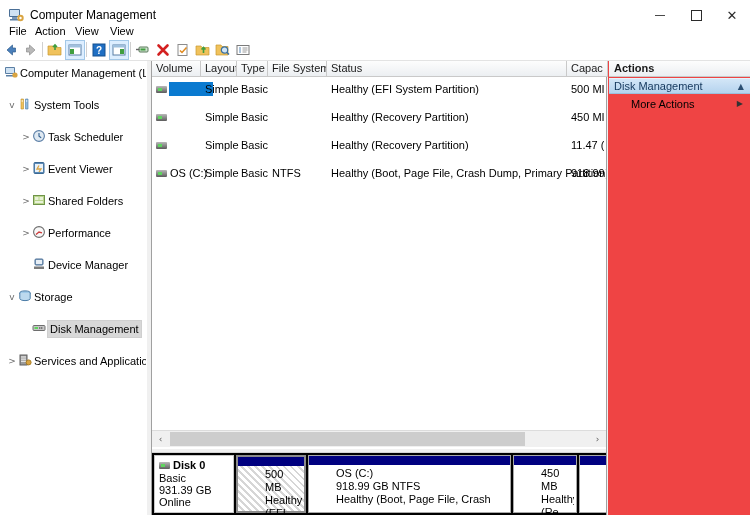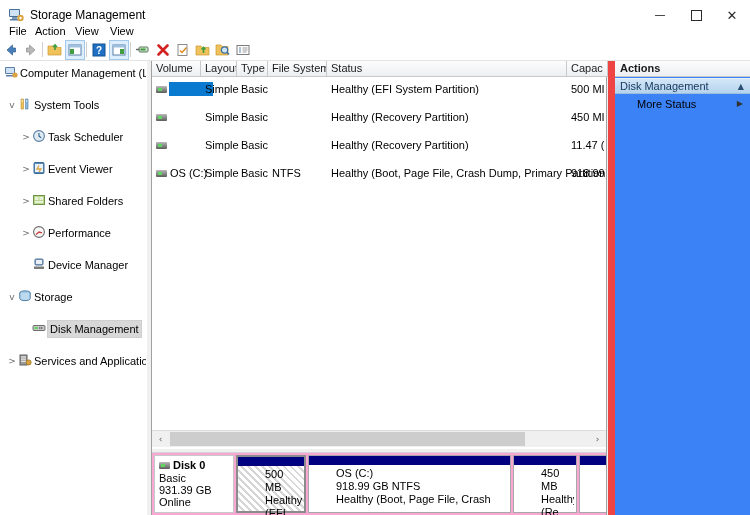--- a/index.html
+++ b/index.html
@@ -67,38 +67,38 @@
   .hscroll{position:absolute;left:0;bottom:68px;width:100%;height:17px;background:#f0f0f0;
            border-top:1px solid #dcdcdc;box-sizing:border-box;}
   .hs-arrow{position:absolute;top:0;width:17px;height:16px;display:flex;align-items:center;justify-content:center;
             color:#5a5a5a;font-size:9px;font-family:"DejaVu Sans",sans-serif;background:#f0f0f0;}
   .hs-thumb{position:absolute;top:1px;left:18px;height:14px;background:#cdcdcd;}
 
   .split-h{position:absolute;left:0;bottom:62px;width:100%;height:5px;background:#f0f0f0;
            border-top:1px solid #ffffff;border-bottom:1px solid #d4d4d4;box-sizing:border-box;}
 
   
-  .diskview{position:absolute;left:0;bottom:0;width:100%;height:62px;background:#f9a8d4;overflow:hidden;}
+  .diskview{position:absolute;left:0;bottom:0;width:100%;height:62px;background:#000000;overflow:hidden;}
   .disk-row{position:absolute;left:2px;top:2px;right:2px;height:58px;}
   .disk-info{position:absolute;left:0;top:0;width:80px;height:58px;background:#ffffff;
              border:1px solid #c8c8c8;box-sizing:border-box;padding:3px 4px;}
   .disk-info .dt{font-size:11px;font-weight:bold;margin-bottom:1px;}
   .disk-info .dl{font-size:11px;line-height:12px;}
   .parts{position:absolute;left:82px;top:0;right:0;height:58px;}
   .part{position:absolute;top:0;height:58px;background:#ffffff;border:1px solid #a8a8a8;box-sizing:border-box;}
   .part .cap{position:absolute;left:0;top:0;right:0;height:9px;background:#000080;}
   .part .ptxt{position:absolute;left:4px;top:11px;right:2px;font-size:11px;line-height:13px;overflow:hidden;margin-left:23px;}
   .part.selected{border:2px solid #8c8c8c;}
   .part.hatch .body{position:absolute;left:0;top:9px;right:0;bottom:0;
      background:repeating-linear-gradient(45deg,#ffffff 0 3px,#d6d6d6 3px 5px);}
   .part .body{position:absolute;left:0;top:9px;right:0;bottom:0;background:#ffffff;}
 
   
-  .actions{position:absolute;left:608px;top:61px;width:142px;height:454px;background:#3b82f6;
-           border-left:7px solid #ef4444;box-sizing:border-box;}
+  .actions{position:absolute;left:608px;top:61px;width:142px;height:454px;background:#ef4444;
+           border-left:1px solid #ef4444;box-sizing:border-box;}
   .act-title{position:absolute;left:0;top:0;width:100%;height:16px;line-height:15px;font-size:11px;
              font-weight:bold;color:#1a1a1a;padding-left:5px;box-sizing:border-box;
              background:linear-gradient(#fdfdfd,#eceff2);border-bottom:1px solid #c9c9c9;}
   .act-group{position:absolute;left:0;top:17px;width:100%;height:16px;
              background:linear-gradient(#d3e6f7,#b5d3ee);border-top:1px solid #e7f2fb;
              border-bottom:1px solid #9cbfdd;box-sizing:border-box;}
   .act-group .lbl{position:absolute;left:5px;top:0;line-height:15px;font-size:11px;color:#14375c;}
   .act-group .arw{position:absolute;right:6px;top:0;line-height:15px;font-size:8px;color:#2b4f72;
                   font-family:"DejaVu Sans",sans-serif;}
   .act-item{position:absolute;left:0;top:35px;width:100%;height:16px;}
@@ -115,21 +115,21 @@
     <span class="title-icon">
       <svg width="16" height="16" viewBox="0 0 16 16">
         <rect x="1" y="2" width="11" height="8" rx="1" fill="#4a6f96"></rect>
         <rect x="2" y="3" width="9" height="6" fill="#cfe2f3"></rect>
         <rect x="4" y="10" width="5" height="2" fill="#7a98b8"></rect>
         <rect x="2" y="12" width="9" height="1.5" fill="#5b7fa4"></rect>
         <circle cx="12.5" cy="11" r="3.2" fill="#d9a441"></circle>
         <circle cx="12.5" cy="11" r="1.2" fill="#fff"></circle>
       </svg>
     </span>
-    <span class="title-text">Storage Management</span>
+    <span class="title-text">Computer Management</span>
     <div class="winbtns">
       <div class="winbtn">
           <i class="glyph-min"></i>
         </div>
       <div class="winbtn">
           <i class="glyph-max"></i>
         </div>
       <div class="winbtn close">
           <i class="glyph-close">✕</i>
         </div>
@@ -477,18 +477,18 @@
     </div>
   </div>
 
   <div class="actions">
     <div class="act-title">Actions</div>
     <div class="act-group">
       <span class="lbl">Disk Management</span>
       <span class="arw">▲</span>
     </div>
     <div class="act-item">
-      <span class="lbl">More Status</span>
+      <span class="lbl">More Actions</span>
       <span class="arw">▶</span>
     </div>
   </div>
 
 </div>
 
 </body></html>

